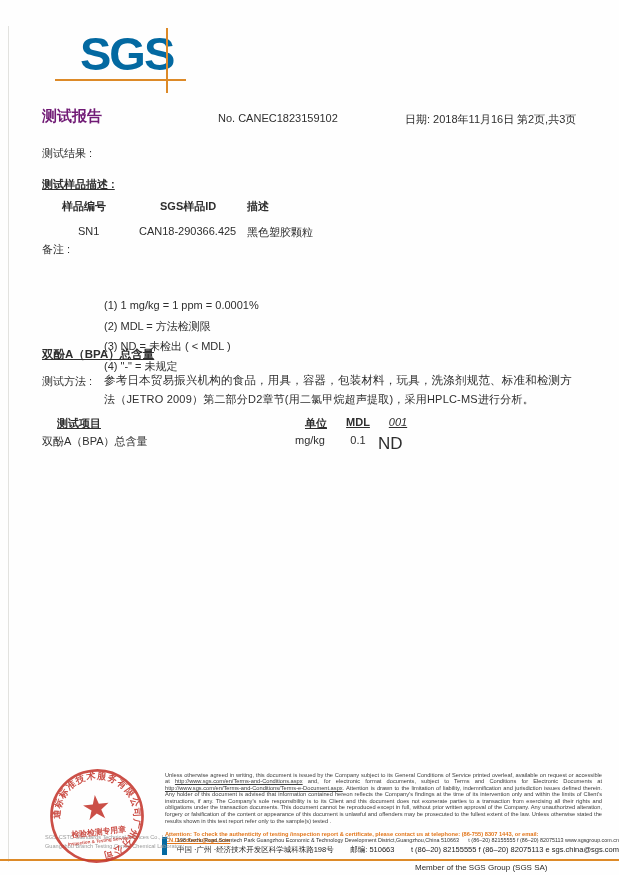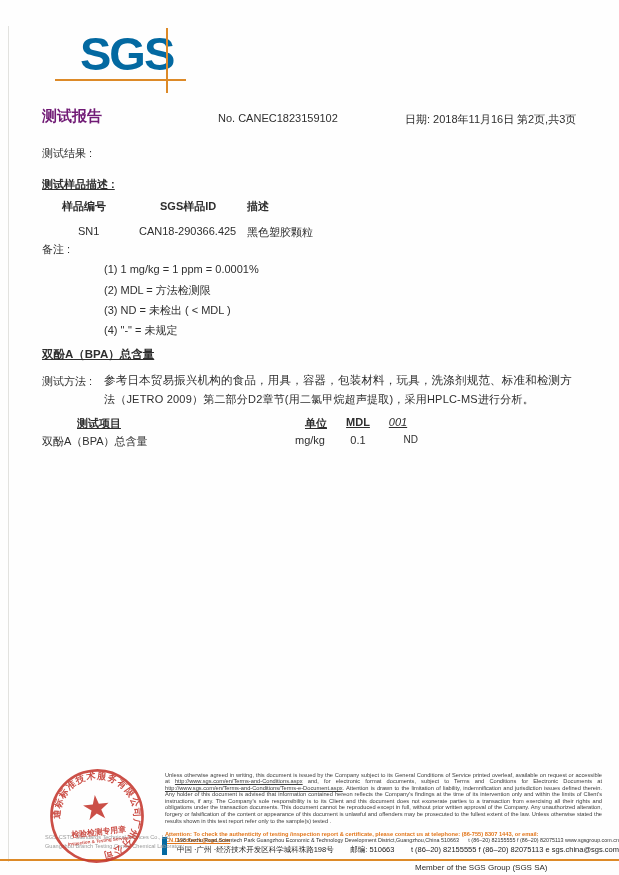--- a/index.html
+++ b/index.html
@@ -21,37 +21,37 @@
 
   .results-label{left:42px;top:146px;font-size:11px;}
   .sample-heading{left:42px;top:177px;font-size:11px;font-weight:bold;text-decoration:underline;}
 
   .s-h{font-size:11px;font-weight:bold;top:199px;}
   .s-v{font-size:11px;top:217px;margin-top:8px;}
   .s-c1h{left:62px;} .s-c2h{left:160px;} .s-c3h{left:247px;}
   .s-c1v{left:78px;} .s-c2v{left:139px;} .s-c3v{left:247px;}
 
   .remarks-label{left:42px;top:242px;font-size:11px;}
-  .rm{left:104px;font-size:11px;}
+  .rm{left:104px;font-size:11px;margin-top:36px;}
   .rm0{top:263px;} .rm1{top:283px;} .rm2{top:303px;} .rm3{top:323px;}
 
   .bpa-heading{left:42px;top:347px;font-size:11.5px;font-weight:bold;text-decoration:underline;}
   .method-label{left:42px;top:374px;font-size:11px;}
   .method-l1{left:104px;top:373px;font-size:11.5px;letter-spacing:.2px;}
   .method-l2{left:104px;top:392px;font-size:11px;letter-spacing:.2px;}
 
   .t-underline{text-decoration:underline;}
-  .th-item{left:57px;top:416px;font-size:11px;font-weight:bold;margin-left:20px;}
+  .th-item{left:57px;top:416px;font-size:11px;font-weight:bold;}
   .th-unit{left:295px;top:416px;width:42px;text-align:center;font-size:11px;font-weight:bold;}
   .th-mdl{left:338px;top:416px;width:40px;text-align:center;font-size:11px;font-weight:bold;}
   .th-001{left:378px;top:416px;width:40px;text-align:center;font-size:11px;font-style:italic;}
   .td-item{left:42px;top:434px;font-size:11px;}
   .td-unit{left:295px;top:434px;width:42px;text-align:left;font-size:11px;}
   .td-mdl{left:338px;top:434px;width:40px;text-align:center;font-size:11px;}
-  .td-001{left:378px;top:434px;width:40px;text-align:right;font-size:10px;}
+  .td-001{left:378px;top:434px;width:40px;text-align:left;font-size:17px;}
 
   
   .disclaimer{left:165px;top:766px;width:437px;font-size:5.7px;line-height:6.55px;text-align:justify;color:#3d3d3d;}
   .disclaimer .u{text-decoration:underline;}
   .attention{left:165px;top:825px;width:437px;font-size:5.7px;line-height:6.4px;font-weight:bold;color:#e2761b;}
   .attention .u{text-decoration:underline;}
   .addr-block{left:162px;top:837px;width:442px;border-left:5px solid #0369a1;padding-left:10px;}
   .addr-en{display:flex;justify-content:space-between;font-size:5.4px;color:#333;white-space:nowrap;}
   .addr-cn{display:flex;justify-content:space-between;font-size:7.5px;color:#1d1d1d;margin-top:2px;white-space:nowrap;}
   .bottom-rule{left:0;top:859px;width:619px;height:2px;background:#dd8a28;}

